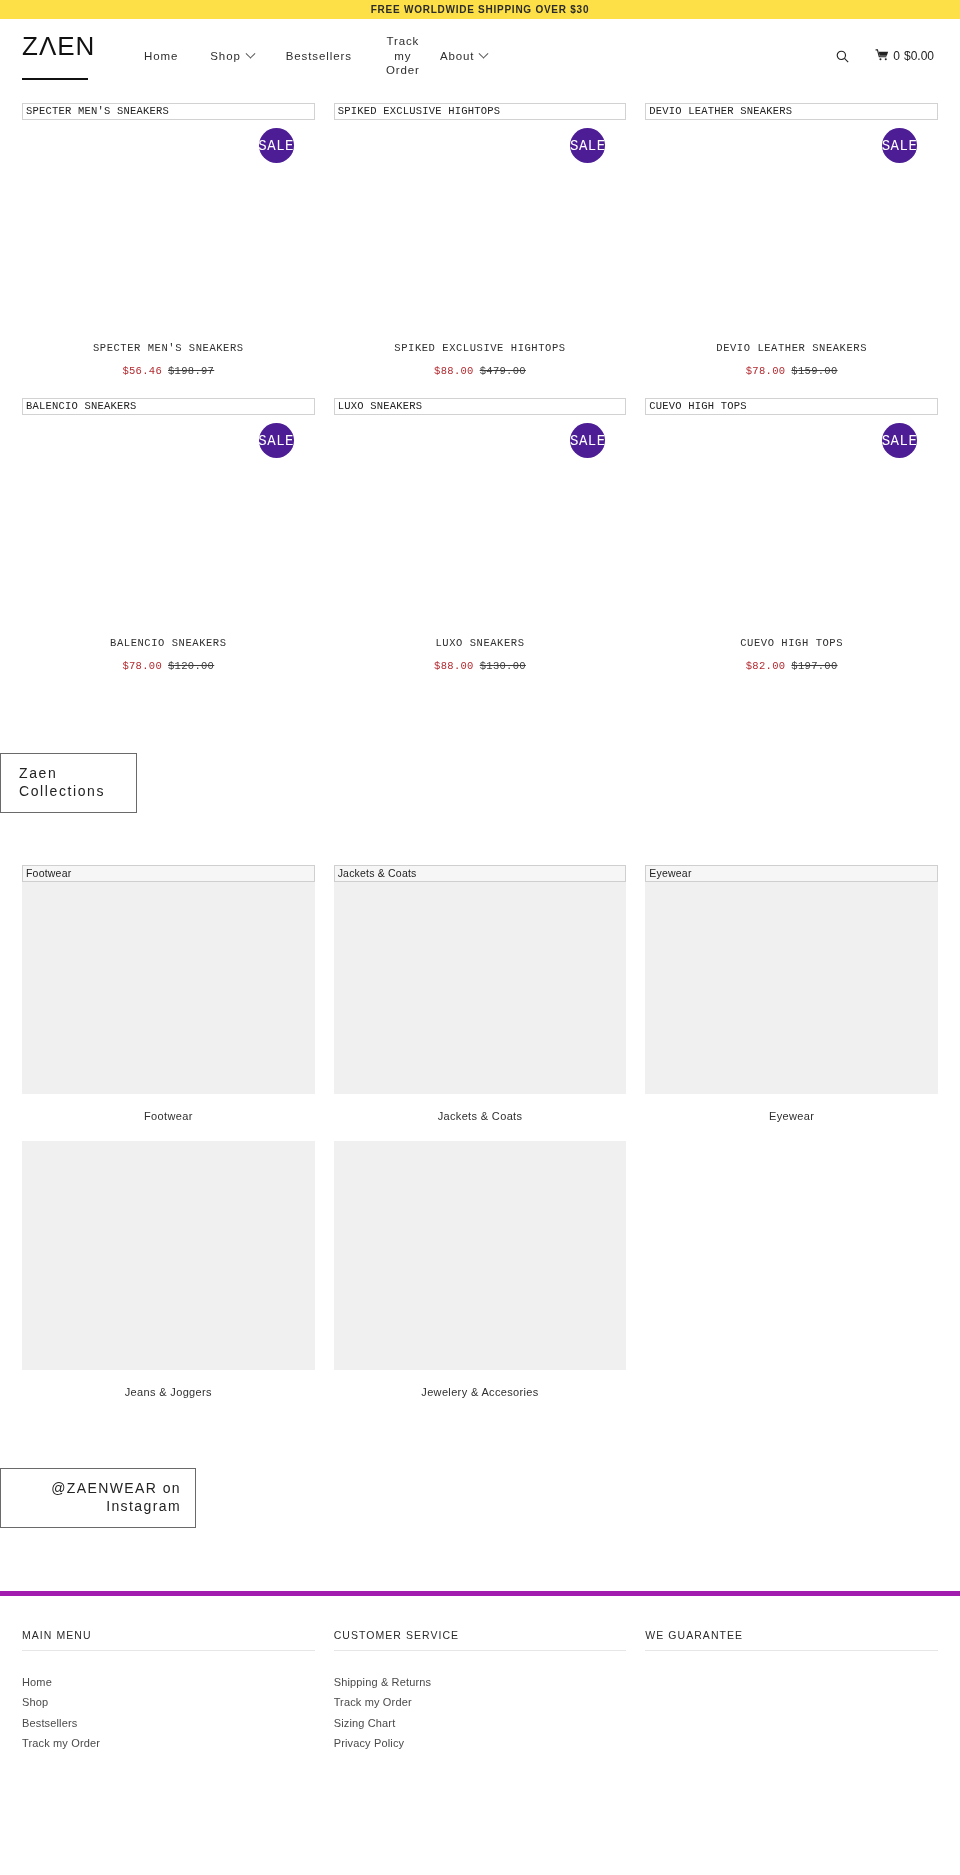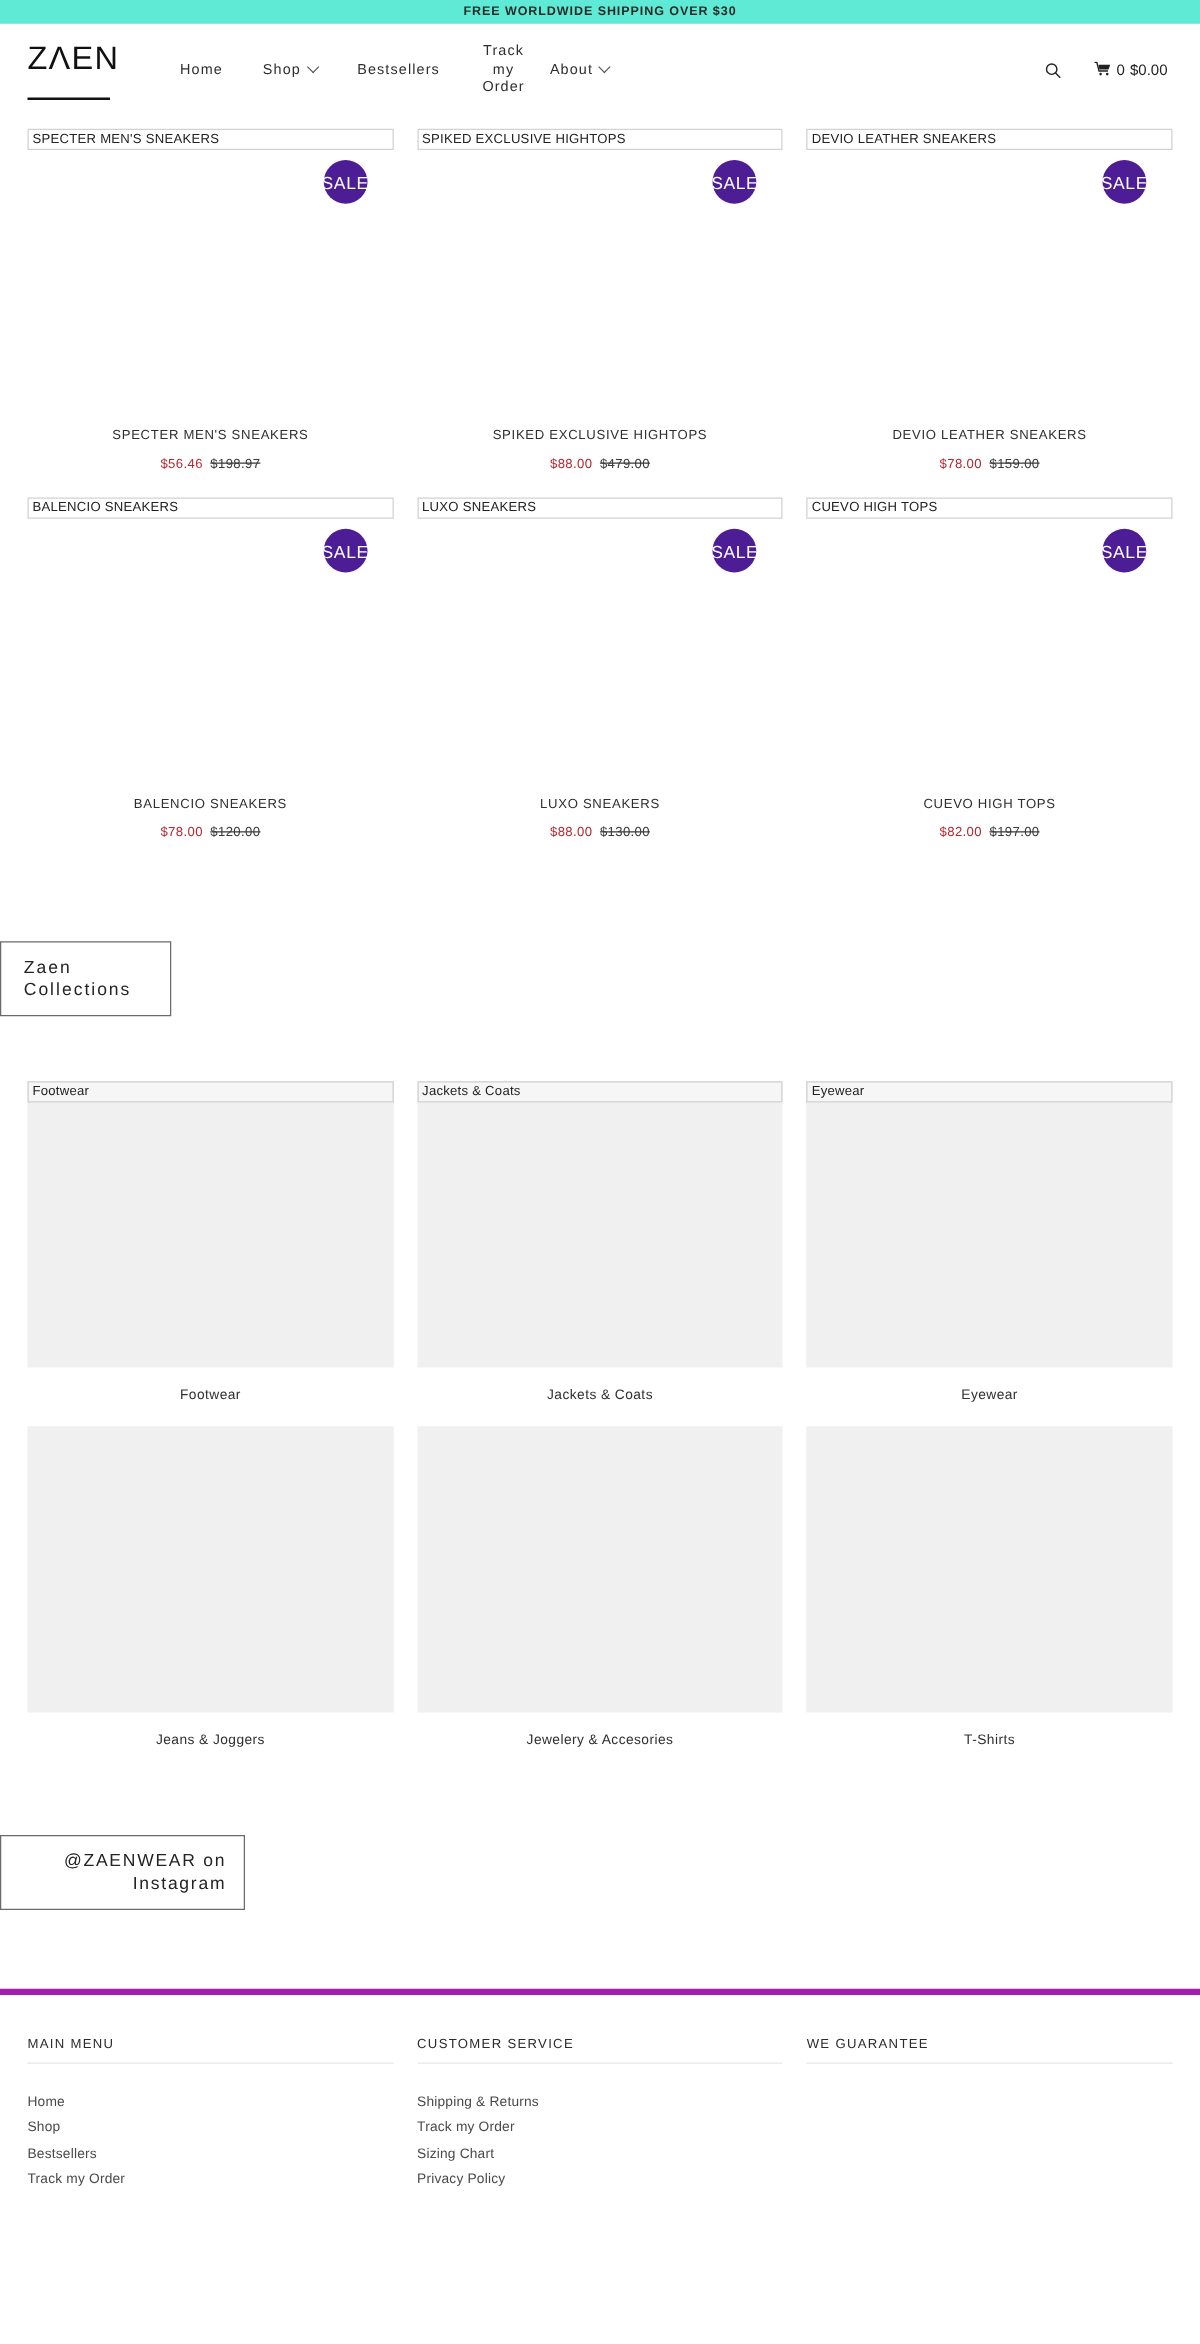--- a/index.html
+++ b/index.html
@@ -10,21 +10,21 @@
     background: #ffffff;
     font-family: "Liberation Sans", sans-serif;
     color: #333333;
     -webkit-font-smoothing: antialiased;
   }
   .page { width: 960px; position: relative; overflow: hidden; }
 
   
   .announcement {
     height: 19px;
-    background: #5eead4;
+    background: #fde047;
     color: #2b2b2b;
     display: flex;
     align-items: center;
     justify-content: center;
     font-size: 10px;
     letter-spacing: 0.75px;
     font-weight: 600;
     text-transform: uppercase;
   }
 
@@ -92,20 +92,21 @@
     display: flex; align-items: center; gap: 4px;
     font-size: 12px; color: #222; cursor: pointer;
   }
 
   
   .products {
     padding: 0 22px;
     display: grid;
     grid-template-columns: repeat(3, 1fr);
     column-gap: 19px;
+    font-family: Liberation Mono, monospace;
   }
   .product-card { position: relative; padding-top: 10px; }
   .product-media {
     position: relative;
     height: 233px;
   }
   .alt-box {
     border: 1px solid #d2d2d2;
     height: 17px;
     font-size: 10.5px;
@@ -375,24 +376,20 @@
         <div class="collection-label">Eyewear</div>
       </div>
       <div class="collection-card">
         <div class="collection-media"></div>
         <div class="collection-label">Jeans &amp; Joggers</div>
       </div>
       <div class="collection-card">
         <div class="collection-media"></div>
         <div class="collection-label">Jewelery &amp; Accesories</div>
       </div>
-      <div class="collection-card">
-        <div class="collection-media"></div>
-        <div class="collection-label">T-Shirts</div>
-      </div>
     </div>
 
   <div class="insta-wrap">
     <div class="insta-heading">@ZAENWEAR on Instagram</div>
   </div>
 
   <div class="footer" id="footer-root">
       <div class="footer-col">
         <div class="footer-title">MAIN MENU</div>
         <div class="footer-link">Home</div>

